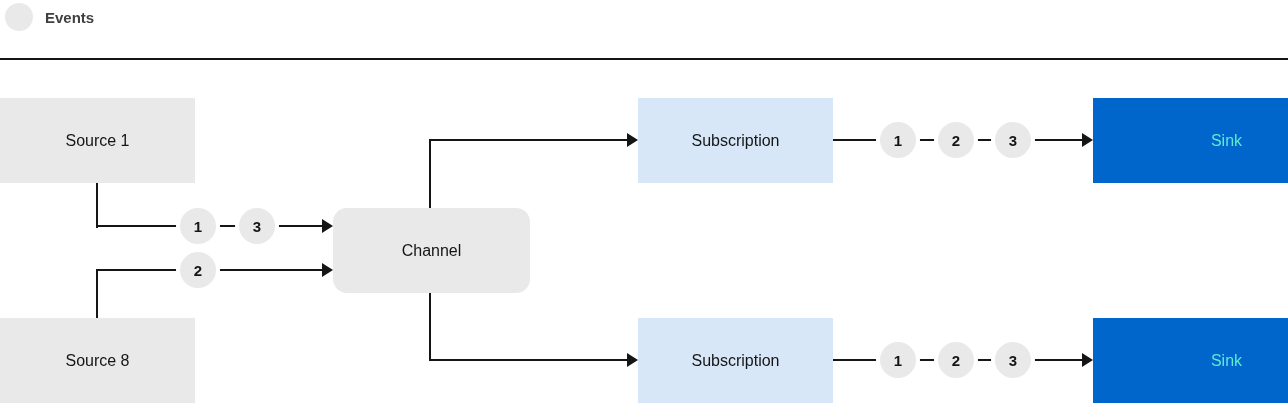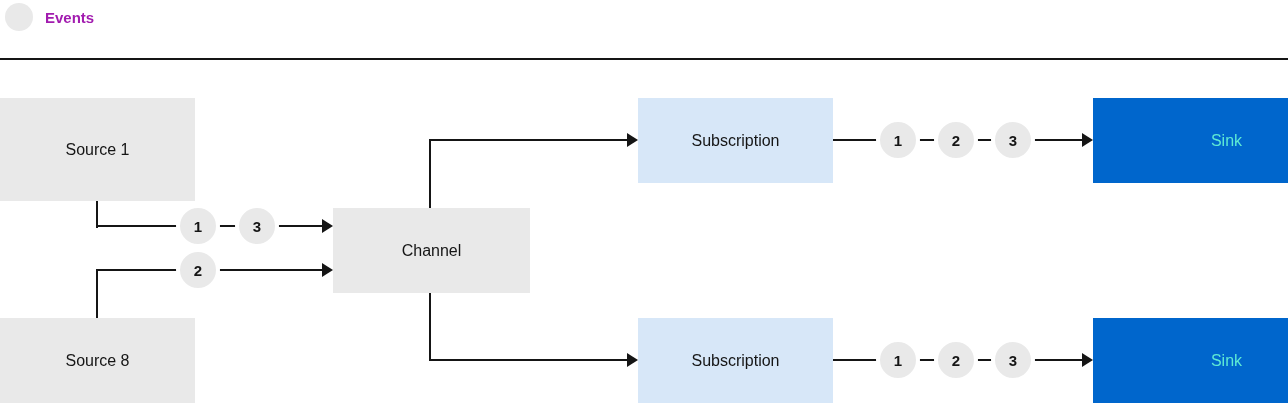--- a/index.html
+++ b/index.html
@@ -14,40 +14,40 @@
   }
 
   
   .legend-circle {
     position: absolute; left: 5px; top: 3px;
     width: 28px; height: 28px; border-radius: 50%;
     background: #e9e9e9;
   }
   .legend-label {
     position: absolute; left: 45px; top: 9px;
-    font-size: 15px; font-weight: bold; color: #a21caf;
+    font-size: 15px; font-weight: bold; color: #404040;
   }
   .divider {
     position: absolute; left: 0; top: 58px;
     width: 1288px; height: 2px; background: #151515;
   }
 
   
   .node {
     position: absolute;
     display: flex; align-items: center; justify-content: center;
     font-size: 16px; color: #151515;
   }
   .node.gray { background: #e9e9e9; }
   .node.lightblue { background: #d7e7f8; text-align: center; }
   .node.blue { background: #0066cc; color: #5eead4; padding-left: 36px; }
 
-  .source1 { left: 0; top: 98px; width: 195px; height: 103px; }
+  .source1 { left: 0; top: 98px; width: 195px; height: 85px; }
   .source2 { left: 0; top: 318px; width: 195px; height: 85px; }
-  .channel { left: 333px; top: 208px; width: 197px; height: 85px; }
+  .channel { left: 333px; top: 208px; width: 197px; height: 85px; border-radius: 14px; }
   .sub-top { left: 638px; top: 98px; width: 195px; height: 85px; }
   .sub-bottom { left: 638px; top: 318px; width: 195px; height: 85px; }
   .sink-top { left: 1093px; top: 98px; width: 195px; height: 85px; }
   .sink-bottom { left: 1093px; top: 318px; width: 195px; height: 85px; }
 
   
   .line { position: absolute; background: #151515; }
   .h { height: 2px; }
   .v { width: 2px; }
 

